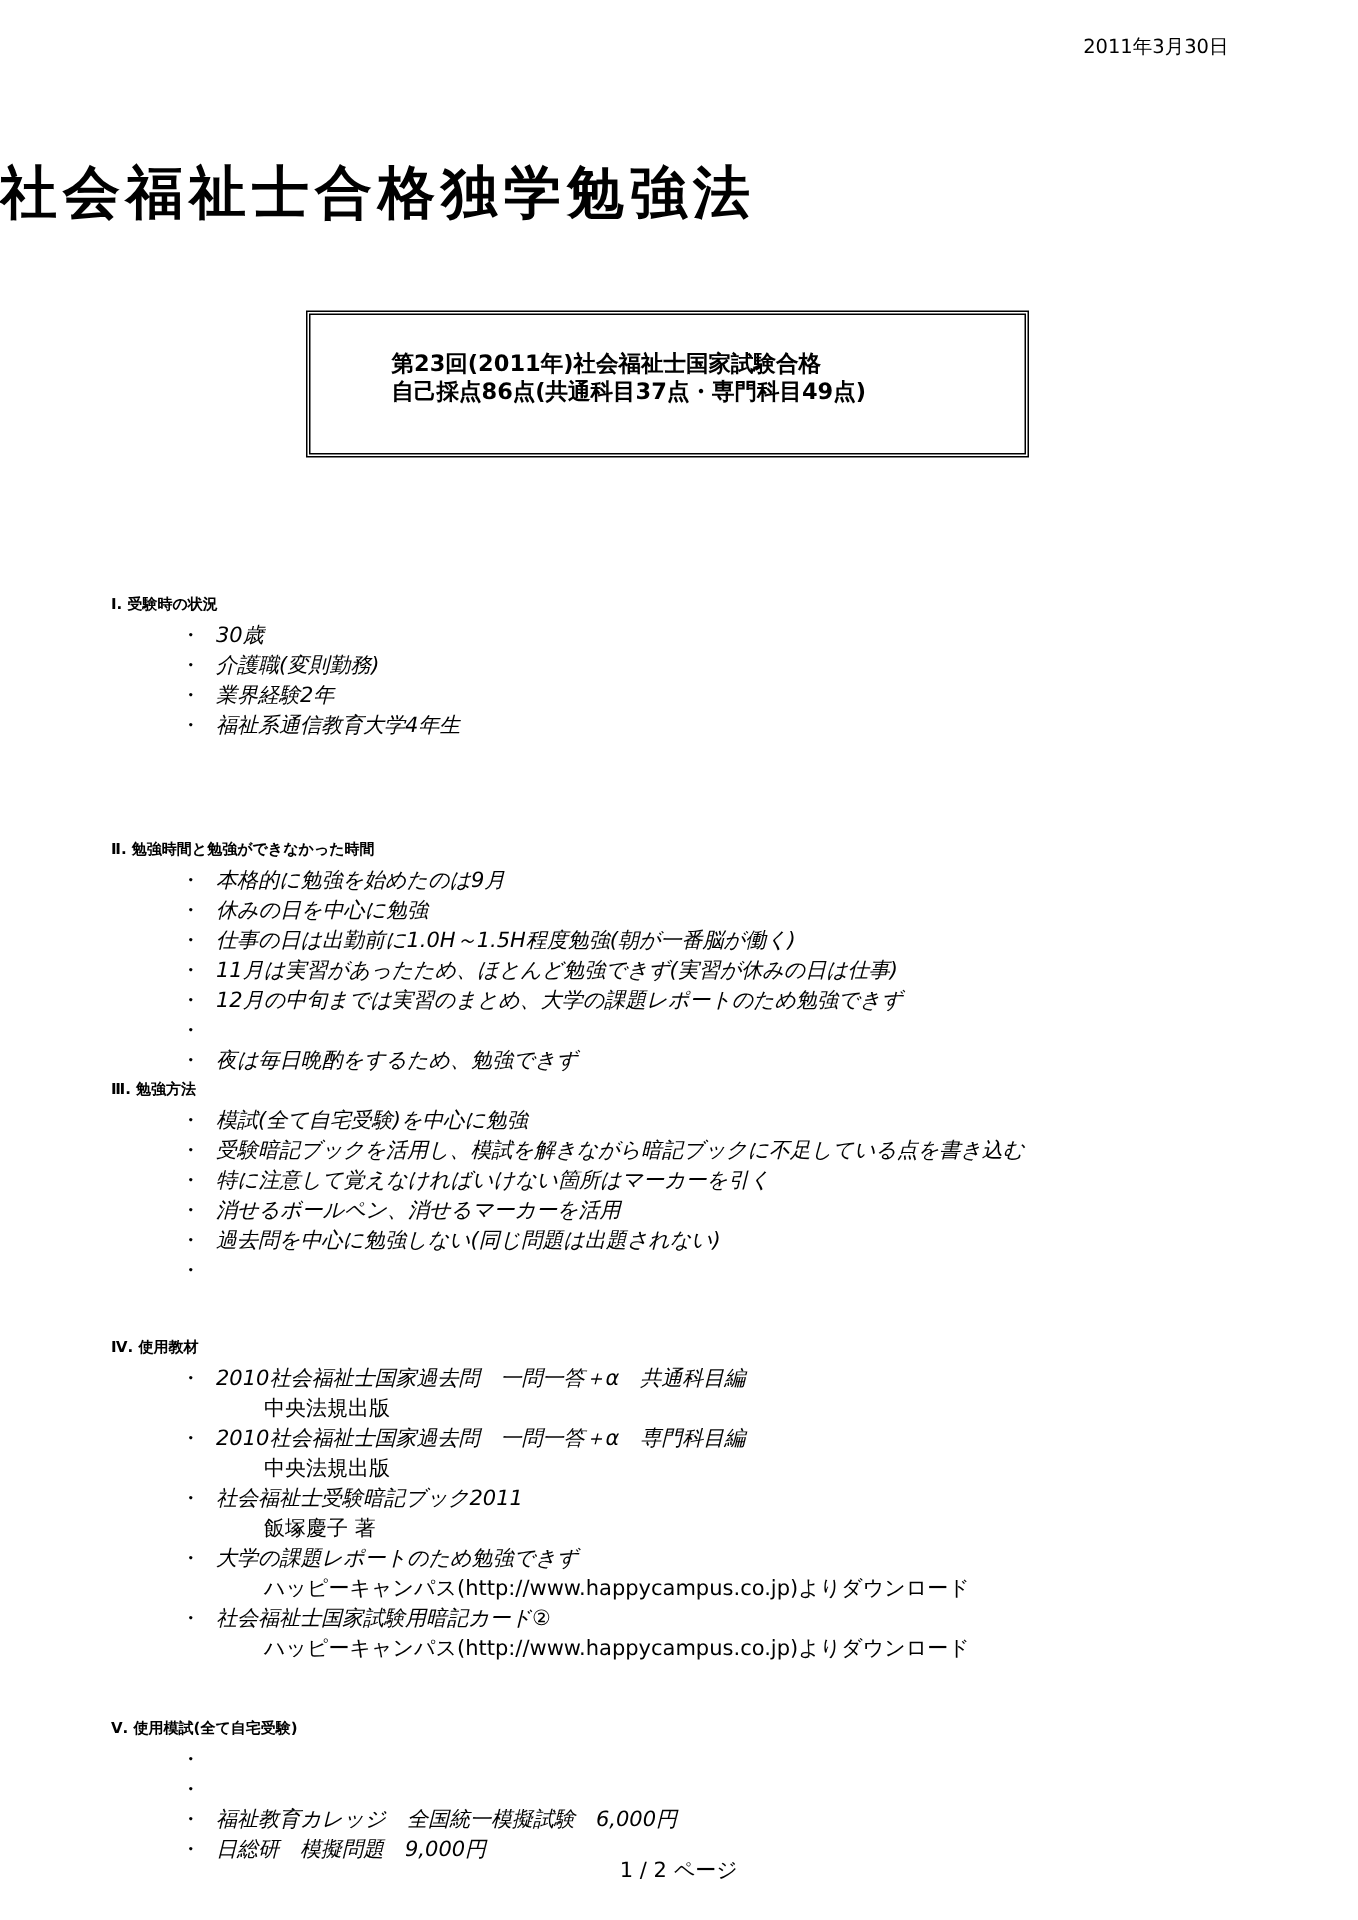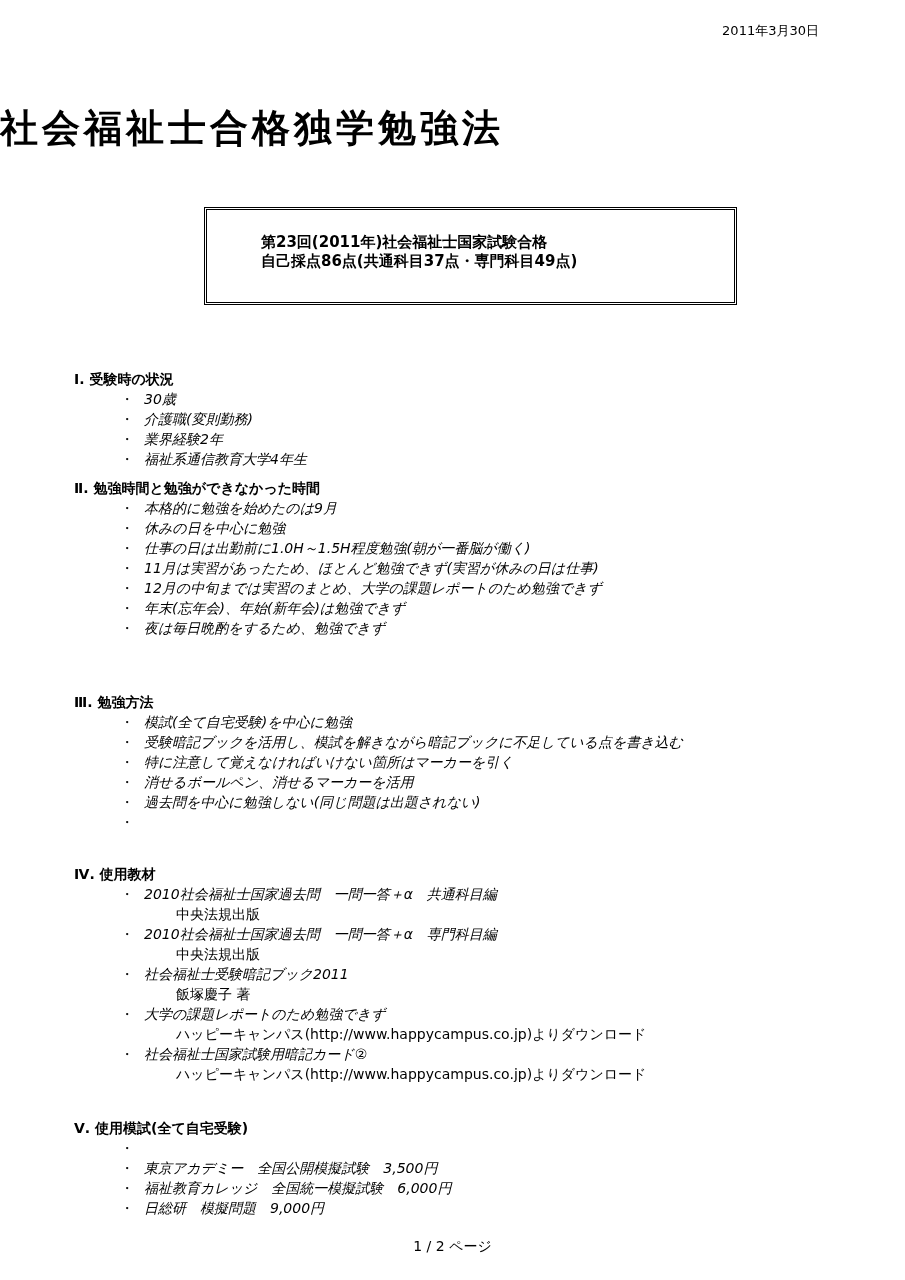--- a/index.html
+++ b/index.html
@@ -28,45 +28,46 @@
       left: 0;
       width: 905px;
       font-size: 38px;
       font-weight: bold;
       letter-spacing: 4px;
     }
     .summary-box {
       position: absolute;
       top: 207px;
       left: 204px;
-      width: 533px;
+      width: 482px;
       height: 98px;
       border: 3px double #000;
       box-sizing: border-box;
     }
     .summary-line {
       position: absolute;
       left: 54px;
       font-size: 15px;
       font-weight: bold;
       white-space: nowrap;
     }
     .summary-line.l1 { top: 23px; }
     .summary-line.l2 { top: 42px; }
 
     .section {
       position: absolute;
       left: 74px;
     }
     .section-heading {
-      font-size: 14px;
+      font-size: 10px;
       font-weight: bold;
       height: 20px;
       line-height: 20px;
       white-space: nowrap;
+      margin-top: 25px;
     }
     .items {
       margin: 0;
       padding: 0;
       list-style: none;
     }
     .item {
       font-size: 14px;
       height: 20px;
       line-height: 20px;
@@ -85,21 +86,21 @@
       font-style: italic;
     }
     .sub {
       font-size: 14px;
       height: 20px;
       line-height: 20px;
       padding-left: 102px;
       white-space: nowrap;
     }
     #sec1 { top: 369px; }
-    #sec2 { top: 478px; }
+    #sec2 { top: 532px; }
     #sec3 { top: 692px; }
     #sec4 { top: 864px; }
     #sec5 { top: 1118px; }
 
     .page-footer {
       position: absolute;
       top: 1238px;
       left: 0;
       width: 905px;
       text-align: center;
@@ -131,21 +132,21 @@
   </div>
 
   <div class="section" id="sec2">
     <div class="section-heading">Ⅱ. 勉強時間と勉強ができなかった時間</div>
     <ul class="items">
       <li class="item"><span class="bullet">・</span><span class="item-text">本格的に勉強を始めたのは9月</span></li>
       <li class="item"><span class="bullet">・</span><span class="item-text">休みの日を中心に勉強</span></li>
       <li class="item"><span class="bullet">・</span><span class="item-text">仕事の日は出勤前に1.0H～1.5H程度勉強(朝が一番脳が働く)</span></li>
       <li class="item"><span class="bullet">・</span><span class="item-text">11月は実習があったため、ほとんど勉強できず(実習が休みの日は仕事)</span></li>
       <li class="item"><span class="bullet">・</span><span class="item-text">12月の中旬までは実習のまとめ、大学の課題レポートのため勉強できず</span></li>
-      <li class="item"><span class="bullet">・</span><span class="item-text">年末(忘年会)、年始(新年会)は勉強できず</span></li>
+      <li class="item"><span class="bullet">・</span></li>
       <li class="item"><span class="bullet">・</span><span class="item-text">夜は毎日晩酌をするため、勉強できず</span></li>
     </ul>
   </div>
 
   <div class="section" id="sec3">
     <div class="section-heading">Ⅲ. 勉強方法</div>
     <ul class="items">
       <li class="item"><span class="bullet">・</span><span class="item-text">模試(全て自宅受験)を中心に勉強</span></li>
       <li class="item"><span class="bullet">・</span><span class="item-text">受験暗記ブックを活用し、模試を解きながら暗記ブックに不足している点を書き込む</span></li>
       <li class="item"><span class="bullet">・</span><span class="item-text">特に注意して覚えなければいけない箇所はマーカーを引く</span></li>
@@ -168,21 +169,21 @@
       <li class="sub">ハッピーキャンパス(http://www.happycampus.co.jp)よりダウンロード</li>
       <li class="item"><span class="bullet">・</span><span class="item-text">社会福祉士国家試験用暗記カード②</span></li>
       <li class="sub">ハッピーキャンパス(http://www.happycampus.co.jp)よりダウンロード</li>
     </ul>
   </div>
 
   <div class="section" id="sec5">
     <div class="section-heading">Ⅴ. 使用模試(全て自宅受験)</div>
     <ul class="items">
       <li class="item"><span class="bullet">・</span></li>
-      <li class="item"><span class="bullet">・</span><span class="item-text">東京アカデミー　全国公開模擬試験　3,500円</span></li>
+      <li class="item"><span class="bullet">・</span></li>
       <li class="item"><span class="bullet">・</span><span class="item-text">福祉教育カレッジ　全国統一模擬試験　6,000円</span></li>
       <li class="item"><span class="bullet">・</span><span class="item-text">日総研　模擬問題　9,000円</span></li>
     </ul>
   </div>
 
   <div class="page-footer">1 / 2 ページ</div>
 
 </div>
 
 </body></html>

